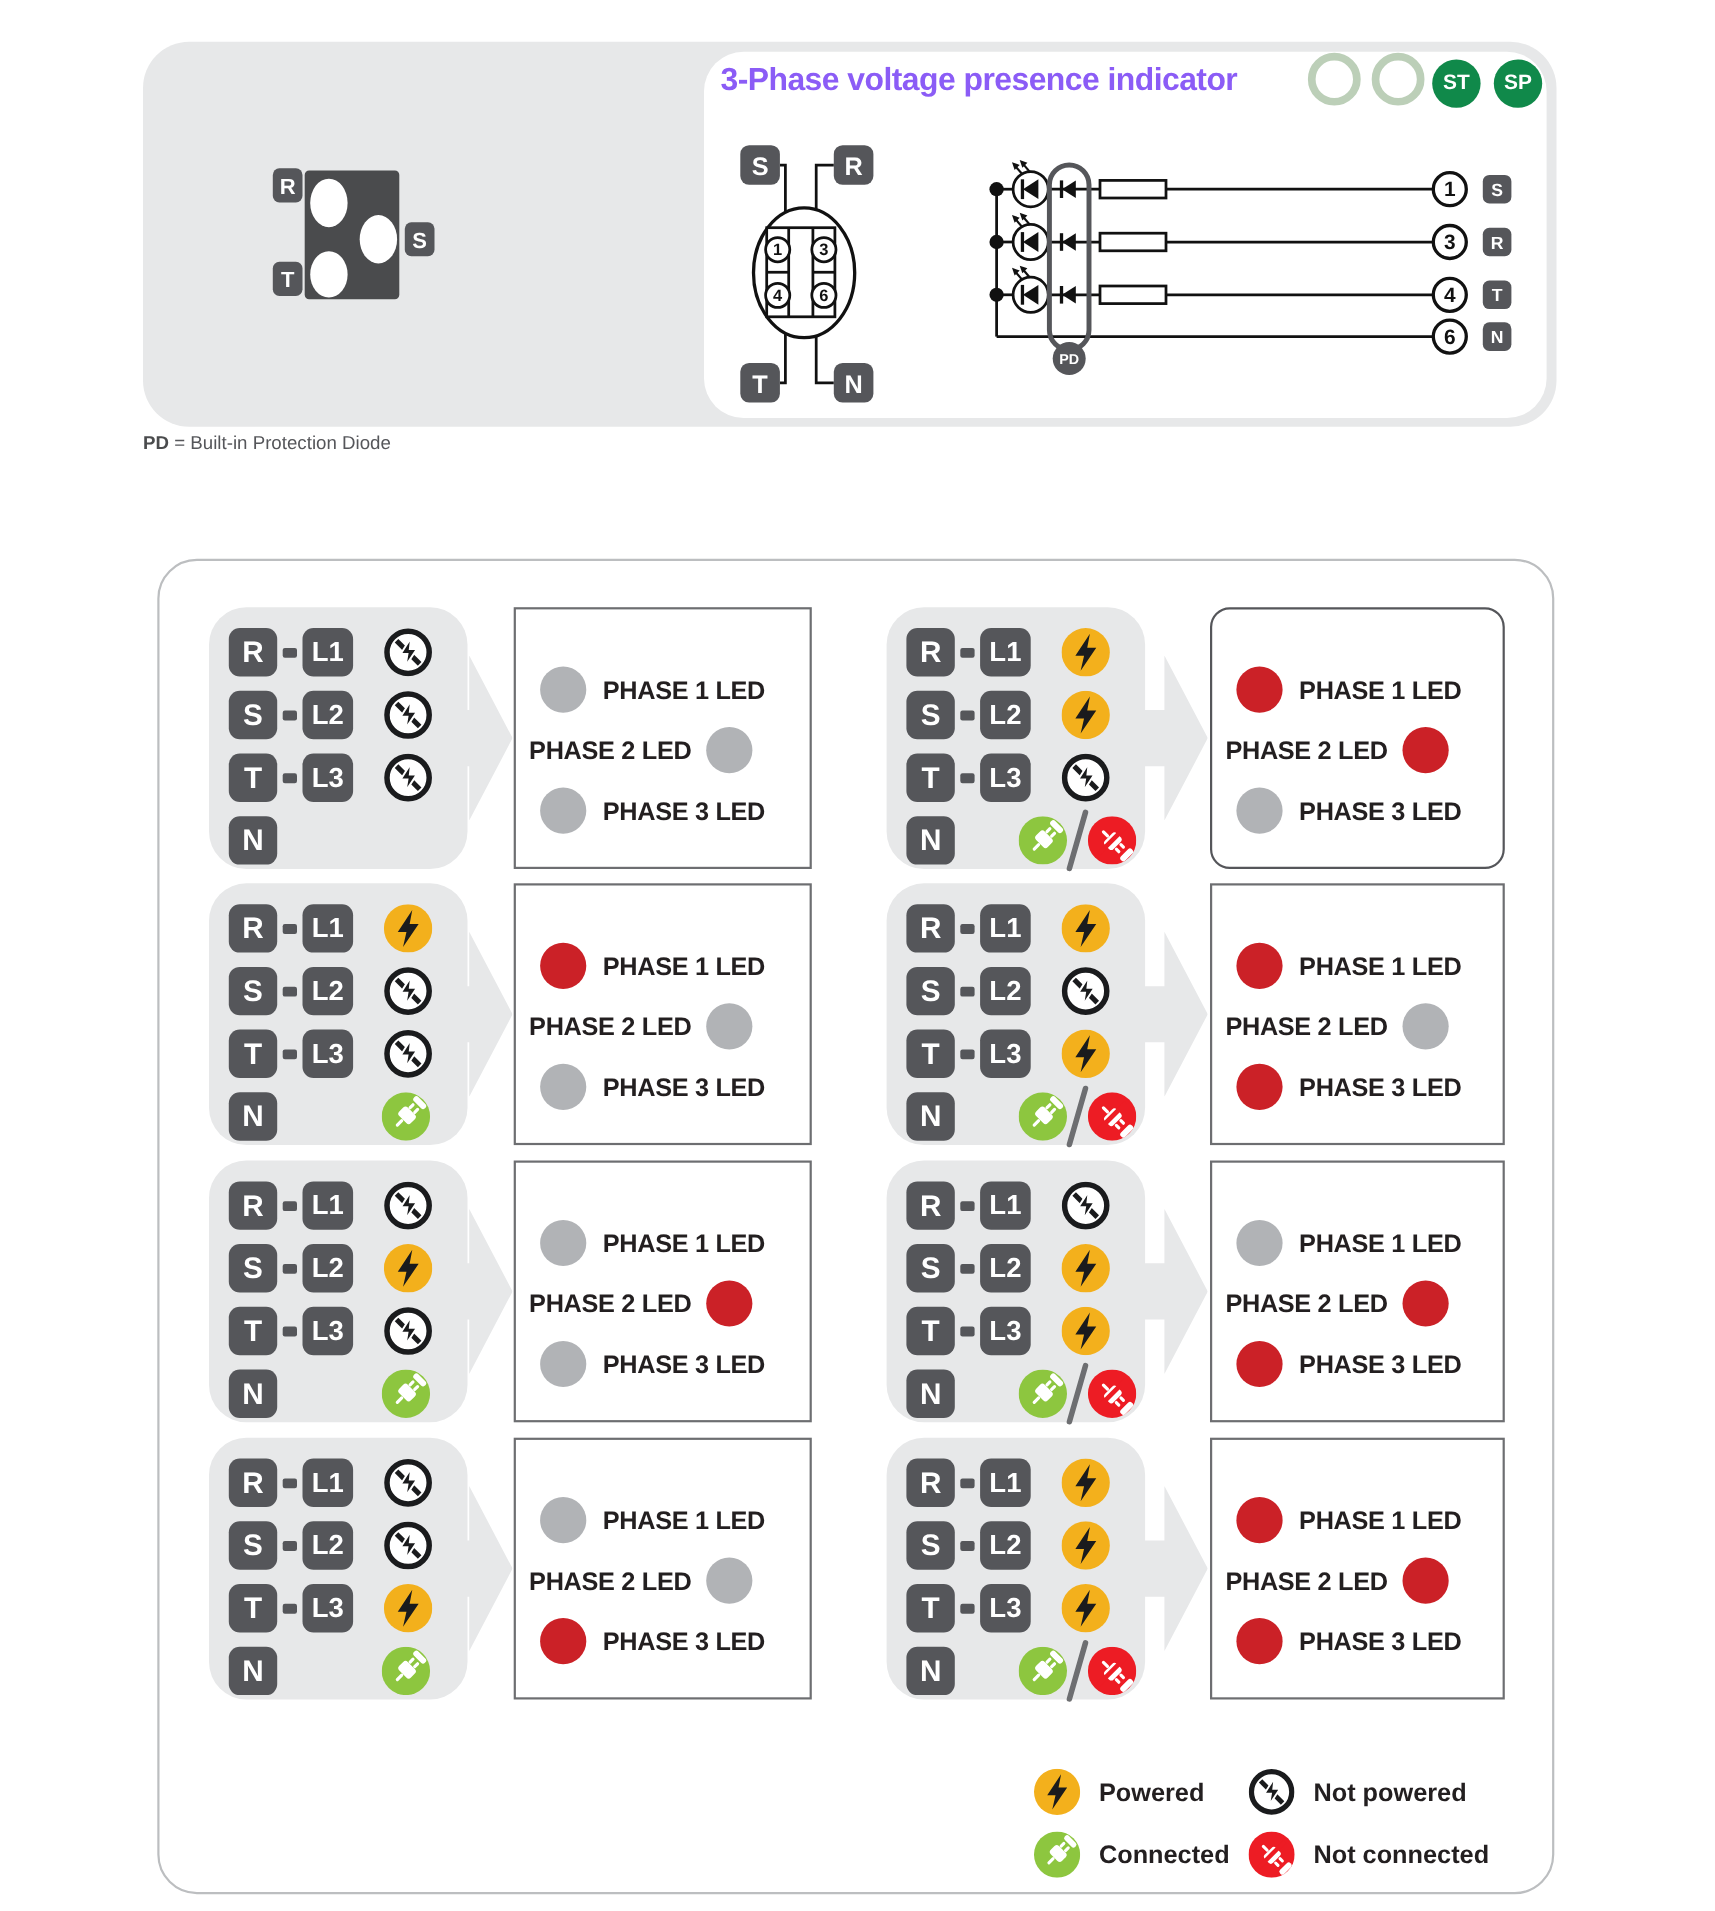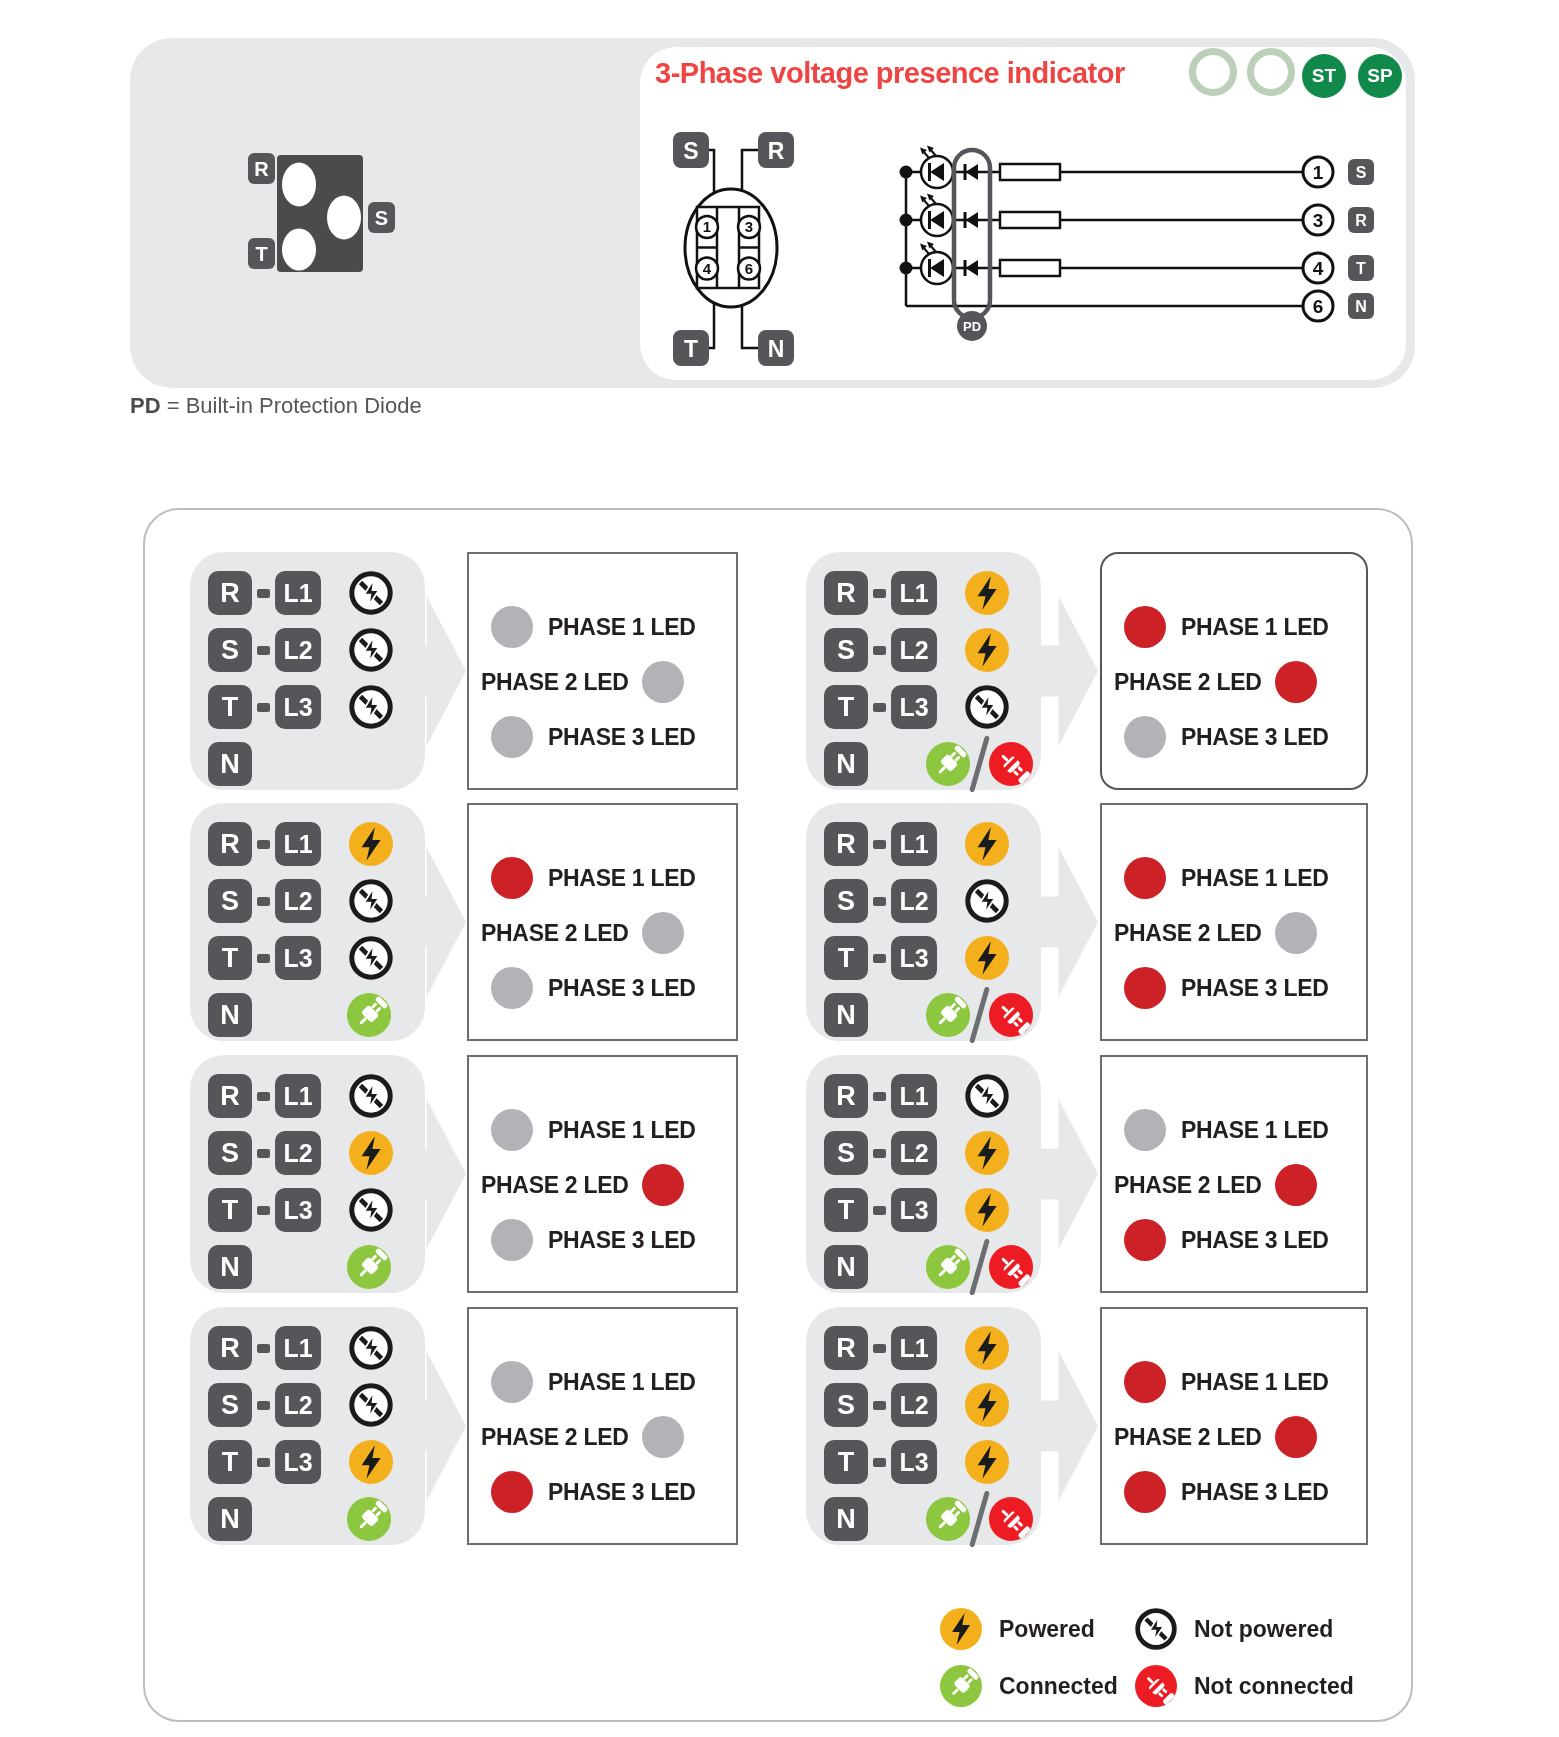--- a/index.html
+++ b/index.html
@@ -2,35 +2,35 @@
 <html><head>
 <meta charset="utf-8">
 <style>
 *{margin:0;padding:0;box-sizing:border-box}
 body{font-family:"Liberation Sans",sans-serif;background:#fff}
 .page{position:relative;width:1559px;height:1737px;background:#fff;overflow:hidden}
 
 
 .top-gray{position:absolute;left:130px;top:38px;width:1285px;height:350px;background:#e7e8e9;border-radius:42px}
 .top-white{position:absolute;left:640px;top:47px;width:766px;height:333px;background:#fff;border-radius:36px}
-.hdr-title{position:absolute;left:15px;top:10px;font-size:29px;font-weight:bold;color:#ef4444;letter-spacing:-0.5px;white-space:nowrap}
+.hdr-title{position:absolute;left:15px;top:10px;font-size:29px;font-weight:bold;color:#8b5cf6;letter-spacing:-0.5px;white-space:nowrap}
 .ring{position:absolute;width:48px;height:48px;border:7px solid #bccfb8;border-radius:50%;background:#fff}
 .badge{position:absolute;width:44px;height:44px;border-radius:50%;background:#10894a;color:#fff;font-weight:bold;font-size:19px;display:flex;align-items:center;justify-content:center}
 .abs-svg{position:absolute}
 
 
 .sq-letter{fill:#fff;font-weight:bold;font-size:23px;text-anchor:middle}
 .sq-small{fill:#fff;font-weight:bold;font-size:16px;text-anchor:middle}
 .pin-digit{fill:#111;font-weight:bold;font-size:15px;text-anchor:middle}
 .pin-num{fill:#111;font-weight:bold;font-size:19px;text-anchor:middle}
 .pd-txt{fill:#fff;font-weight:bold;font-size:13px;text-anchor:middle}
 .conn-letter{fill:#fff;font-weight:bold;font-size:20px;text-anchor:middle}
 
 
-.footnote{position:absolute;left:130px;top:393px;font-size:22px;color:#55565a}
+.footnote{position:absolute;left:130px;top:393px;font-size:17px;color:#55565a}
 .footnote b{color:#4a4b4d}
 
 
 .main-panel{position:absolute;left:143px;top:508px;width:1270px;height:1214px;background:#fff;border:2px solid #bcbec0;border-radius:36px}
 
 
 .sc-block{position:absolute;background:#e7e8e9;border-radius:34px;padding:19px 0 0 18px;display:flex;flex-direction:column;gap:13px}
 .sc-row{display:flex;align-items:center;height:44px}
 .term{width:44px;height:44px;background:#55565a;border-radius:10px;color:#fff;font-weight:bold;font-size:27px;display:flex;align-items:center;justify-content:center;flex:0 0 auto}
 .lline{width:46px;height:44px;background:#55565a;border-radius:10px;color:#fff;font-weight:bold;font-size:25px;display:flex;align-items:center;justify-content:center;flex:0 0 auto}

